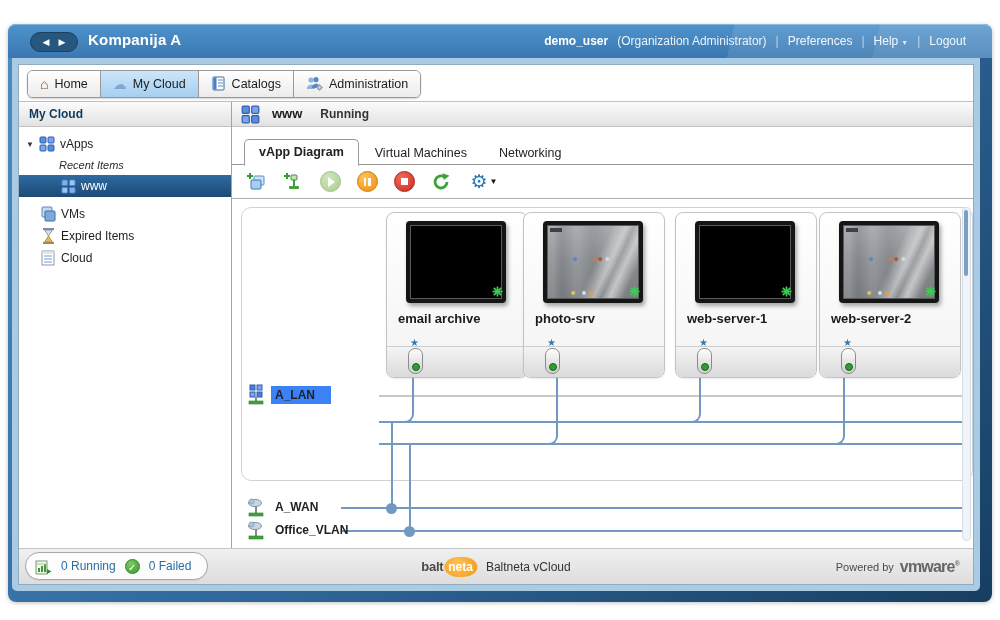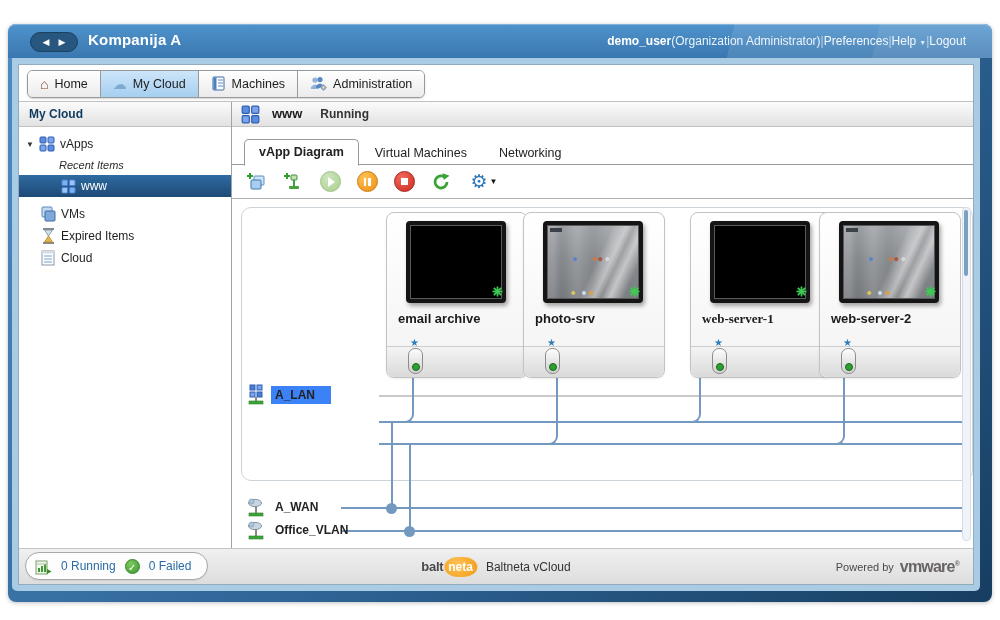--- a/index.html
+++ b/index.html
@@ -14,21 +14,21 @@
   .titlebar{position:absolute;left:0;top:0;right:0;height:34px;border-radius:8px 8px 0 0;
             background:linear-gradient(180deg,#4f93cc,#3a77b0);overflow:hidden;
             box-shadow:inset 0 1px 0 rgba(255,255,255,.3);}
   .titlebar .swoosh{position:absolute;right:0;top:0;width:420px;height:34px;
             background:linear-gradient(103deg,transparent 38%,rgba(255,255,255,.10) 38%,rgba(255,255,255,.10) 72%,rgba(255,255,255,.17) 72%);}
   .navpill{position:absolute;left:22px;top:8px;width:46px;height:18px;background:#27567f;
            border:1px solid #1b4161;border-radius:10px;display:flex;align-items:center;
            justify-content:center;gap:9px;color:#fff;font-size:9px;line-height:1;}
   .navpill span{cursor:pointer;}
   .win-title{position:absolute;left:80px;top:7px;color:#fff;font-size:15px;font-weight:bold;letter-spacing:.2px;}
-  .userbar{position:absolute;right:26px;top:10px;display:flex;align-items:center;
+  .userbar{position:absolute;right:26px;top:10px;display:flex;align-items:center;gap:9px;
            color:#eaf3fb;font-size:12px;white-space:nowrap;}
   .userbar .user{font-weight:bold;color:#fff;}
   .userbar .sep{color:#b9d4ea;}
   .userbar .lnk{color:#f2f8fd;cursor:pointer;}
   .userbar .caret{font-size:7px;margin-left:3px;color:#dceaf6;}
 
   .frame{position:absolute;left:4px;right:12px;top:34px;bottom:11px;background:#a9cbe3;
          padding:6px;border-radius:0 0 5px 5px;}
   .content{position:relative;width:100%;height:100%;background:#fff;border:1px solid #93abbe;
            box-sizing:border-box;display:flex;flex-direction:column;}
@@ -194,21 +194,21 @@
               <span>My Cloud</span>
             </div>
             <div class="tab">
               <span class="glyph"><svg width="15" height="15" viewBox="0 0 15 15">
                     <rect x="2" y="1" width="11" height="13" rx="1" fill="#fff" stroke="#3a6aa8"></rect>
                     <rect x="2.5" y="1.5" width="3" height="12" fill="#4a7ec0"></rect>
                     <line x1="7" y1="4" x2="12" y2="4" stroke="#5b87c2"></line>
                     <line x1="7" y1="7" x2="12" y2="7" stroke="#5b87c2"></line>
                     <line x1="7" y1="10" x2="12" y2="10" stroke="#5b87c2"></line>
                   </svg></span>
-              <span>Machines</span>
+              <span>Catalogs</span>
             </div>
             <div class="tab">
               <span class="glyph"><svg width="17" height="15" viewBox="0 0 17 15">
                     <circle cx="5" cy="4" r="2.6" fill="#8fb3dd"></circle>
                     <path d="M1 11 q4 -5 8 0 v2 h-8 z" fill="#8fb3dd"></path>
                     <circle cx="10" cy="3.6" r="2.6" fill="#5b87c2"></circle>
                     <path d="M6 10 q4 -5 8 0 v2 h-8 z" fill="#5b87c2"></path>
                     <circle cx="13.5" cy="11.5" r="2.6" fill="#9aa6b2"></circle>
                     <circle cx="13.5" cy="11.5" r="1" fill="#e8ecef"></circle>
                     <rect x="12.9" y="8.2" width="1.2" height="1.4" fill="#9aa6b2"></rect>
@@ -444,21 +444,21 @@
                       </svg></span>
                 </div>
                 <div class="vmname">photo-srv</div>
                 <div class="cardfoot"></div>
                 <span class="nicstar">★</span>
                 <div class="nic">
                     <span class="nicdot"></span>
                   </div>
               </div>
 
-              <div class="vmcard" style="left:458px;font-family:Liberation Serif, serif;">
+              <div class="vmcard" style="left:443px;">
                 <div class="thumb">
                   <div class="screen"></div>
                   <span class="spark"><svg width="11" height="11" viewBox="0 0 11 11">
                         <g stroke="#3ecb54" stroke-width="1.8">
                           <line x1="5.5" y1="0.5" x2="5.5" y2="10.5"></line>
                           <line x1="0.5" y1="5.5" x2="10.5" y2="5.5"></line>
                           <line x1="1.8" y1="1.8" x2="9.2" y2="9.2"></line>
                           <line x1="9.2" y1="1.8" x2="1.8" y2="9.2"></line>
                         </g>
                       </svg></span>

